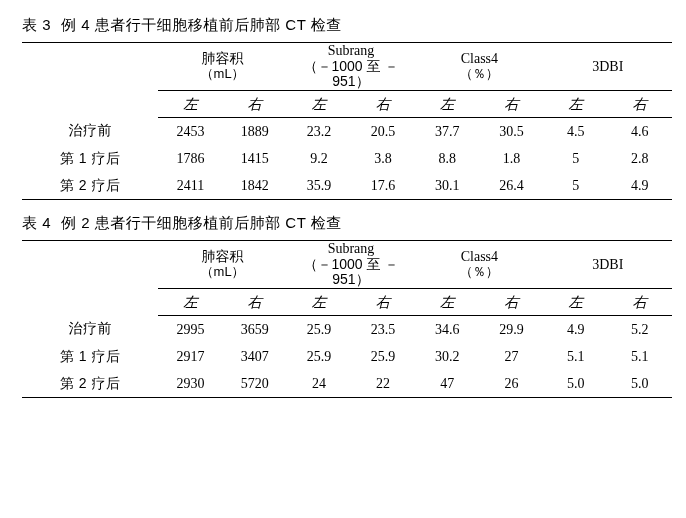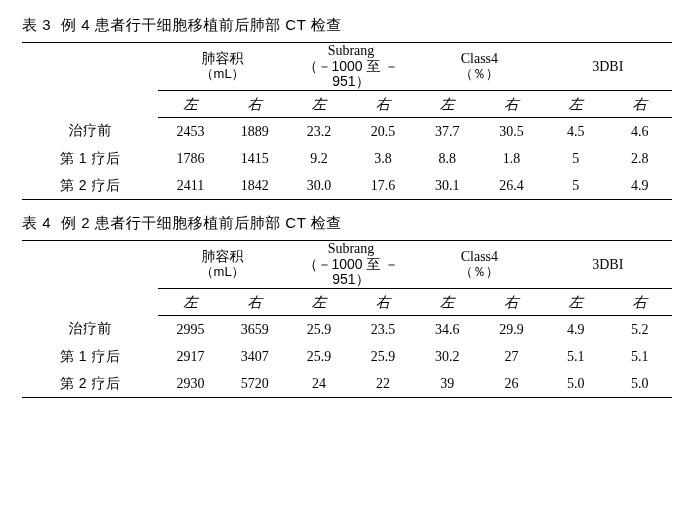--- a/index.html
+++ b/index.html
@@ -162,21 +162,21 @@
           <td>3.8</td>
           <td>8.8</td>
           <td>1.8</td>
           <td>5</td>
           <td>2.8</td>
         </tr>
         <tr class="datarow rule-bottom">
           <td class="rowlabel">第 2 疗后</td>
           <td>2411</td>
           <td>1842</td>
-          <td>30.0</td>
+          <td>35.9</td>
           <td>17.6</td>
           <td>30.1</td>
           <td>26.4</td>
           <td>5</td>
           <td>4.9</td>
         </tr>
       </tbody>
     </table>
   </div>
 
@@ -247,21 +247,21 @@
           <td>27</td>
           <td>5.1</td>
           <td>5.1</td>
         </tr>
         <tr class="datarow rule-bottom">
           <td class="rowlabel">第 2 疗后</td>
           <td>2930</td>
           <td>5720</td>
           <td>24</td>
           <td>22</td>
-          <td>39</td>
+          <td>47</td>
           <td>26</td>
           <td>5.0</td>
           <td>5.0</td>
         </tr>
       </tbody>
     </table>
   </div>
 
 </div>
 

